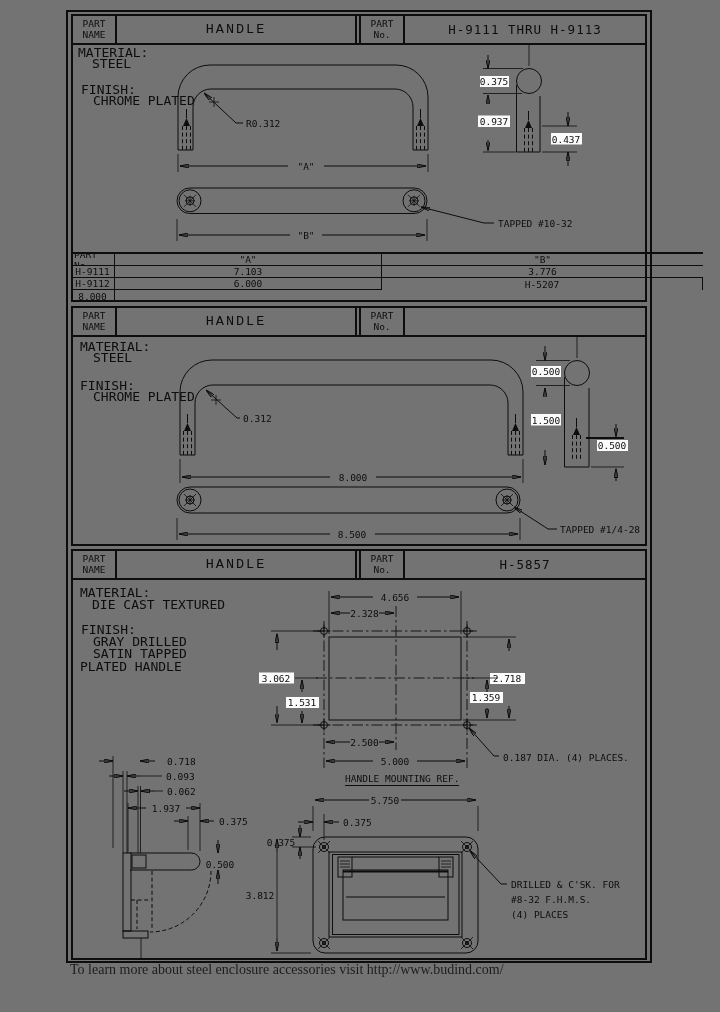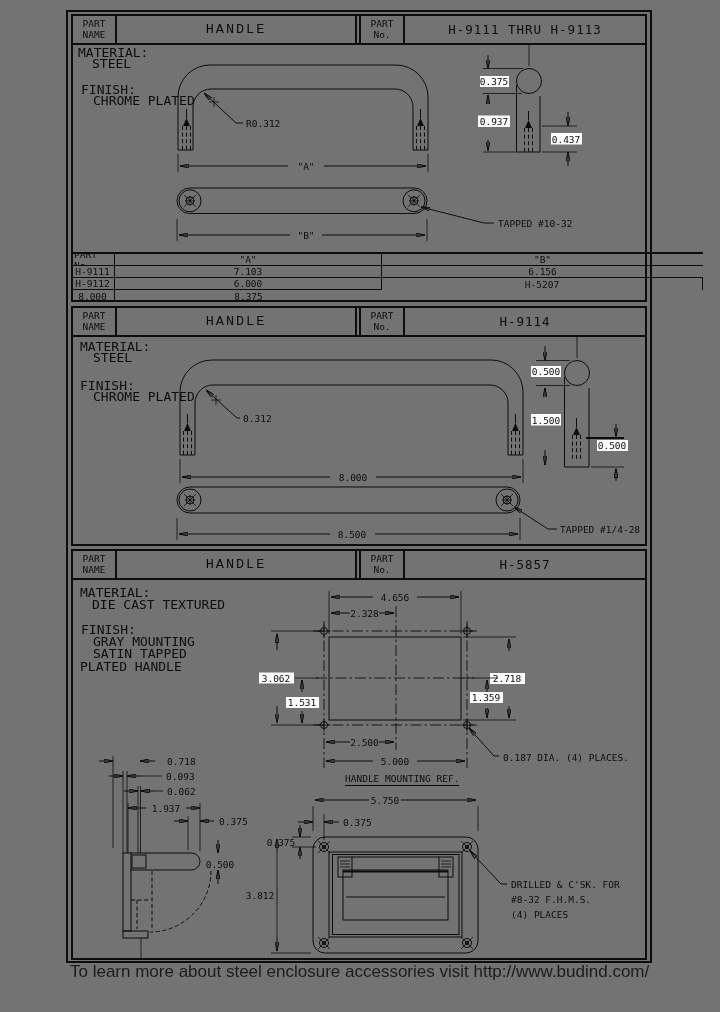--- a/index.html
+++ b/index.html
@@ -35,22 +35,22 @@
   .ovl{position:absolute;left:0;top:0;width:720px;height:1012px;pointer-events:none;}
   .ovl line,.ovl path,.ovl rect,.ovl circle{stroke:#0d0d0d;fill:none;stroke-width:1;}
   .ovl text{fill:#0d0d0d;stroke:none;font-size:9.5px;font-family:"DejaVu Sans Mono",monospace;}
   .ovl .mid{text-anchor:middle;}
   .ovl .dsh{stroke-dasharray:4 2.6;}
   .ovl .cdash{stroke-dasharray:11 3 2.5 3;stroke-width:.9;}
   .ovl .thin{stroke-width:.8;}
   .ovl .bgr{fill:#fbfbfb;stroke:none;}
   .ovl .fil{fill:#0d0d0d;stroke:none;}
   .ovl .thk{stroke-width:2.2;}
-  .footer{position:absolute;left:70px;top:962px;font-family:Liberation Sans, sans-serif;
-          font-size:17px;color:#1c1c1c;}
+  .footer{position:absolute;left:70px;top:962px;font-family:Liberation Serif, serif;
+          font-size:14px;color:#1c1c1c;}
 </style>
 </head>
 <body>
 
 <div class="page">
   <div class="frame"></div>
 
   <div class="section" id="s1">
     <div class="shead">
       <div class="hl">
@@ -70,41 +70,39 @@
   <div class="note" style="left:92px;top:59px">STEEL</div>
   <div class="note" style="left:81px;top:85px">FINISH:</div>
   <div class="note" style="left:93px;top:96px">CHROME PLATED</div>
 
   <div class="tbl">
     <div class="c cl">PART No.</div>
     <div class="c">"A"</div>
     <div class="c last">"B"</div>
     <div class="c">H-9111</div>
     <div class="c">7.103</div>
-    <div class="c last">6.156</div>
+    <div class="c last">3.776</div>
     <div class="c">H-9112</div>
     <div class="c">6.000</div>
     <div class="c bot">H-5207</div>
     <div class="c bot">8.000</div>
-    <div class="c last bot">8.375</div>
   </div>
 
   <div class="section" id="s2">
     <div class="shead">
       <div class="hl">
         <div>PART</div>
         <div>NAME</div>
       </div>
       <div class="hname">HANDLE</div>
       <div class="hdiv"></div>
       <div class="hl2">
         <div>PART</div>
         <div>No.</div>
       </div>
-      <div class="hno">H-9114</div>
     </div>
   </div>
   <div class="note" style="left:80px;top:342px">MATERIAL:</div>
   <div class="note" style="left:93px;top:353px">STEEL</div>
   <div class="note" style="left:80px;top:381px">FINISH:</div>
   <div class="note" style="left:93px;top:392px">CHROME PLATED</div>
 
   <div class="section" id="s3">
     <div class="shead">
       <div class="hl">
@@ -116,21 +114,21 @@
       <div class="hl2">
         <div>PART</div>
         <div>No.</div>
       </div>
       <div class="hno">H-5857</div>
     </div>
   </div>
   <div class="note" style="left:80px;top:588px">MATERIAL:</div>
   <div class="note" style="left:92px;top:600px">DIE CAST TEXTURED</div>
   <div class="note" style="left:81px;top:625px">FINISH:</div>
-  <div class="note" style="left:93px;top:637px">GRAY MOUNTING</div>
+  <div class="note" style="left:93px;top:637px">GRAY DRILLED</div>
   <div class="note" style="left:93px;top:649px">SATIN TAPPED</div>
   <div class="note" style="left:80px;top:662px">PLATED HANDLE</div>
 
   <svg class="ovl" viewBox="0 0 720 1012">
     <defs>
       <marker id="a" viewBox="0 0 9 4" refX="9" refY="2" markerWidth="9" markerHeight="4" orient="auto-start-reverse">
         <path d="M0 0 L9 2 L0 4 Z" fill="#0d0d0d" stroke="none"></path>
       </marker>
       <pattern id="hatch" width="5" height="5" patternUnits="userSpaceOnUse" patternTransform="rotate(45)">
         <rect width="5" height="5" fill="#fbfbfb" stroke="none"></rect>

